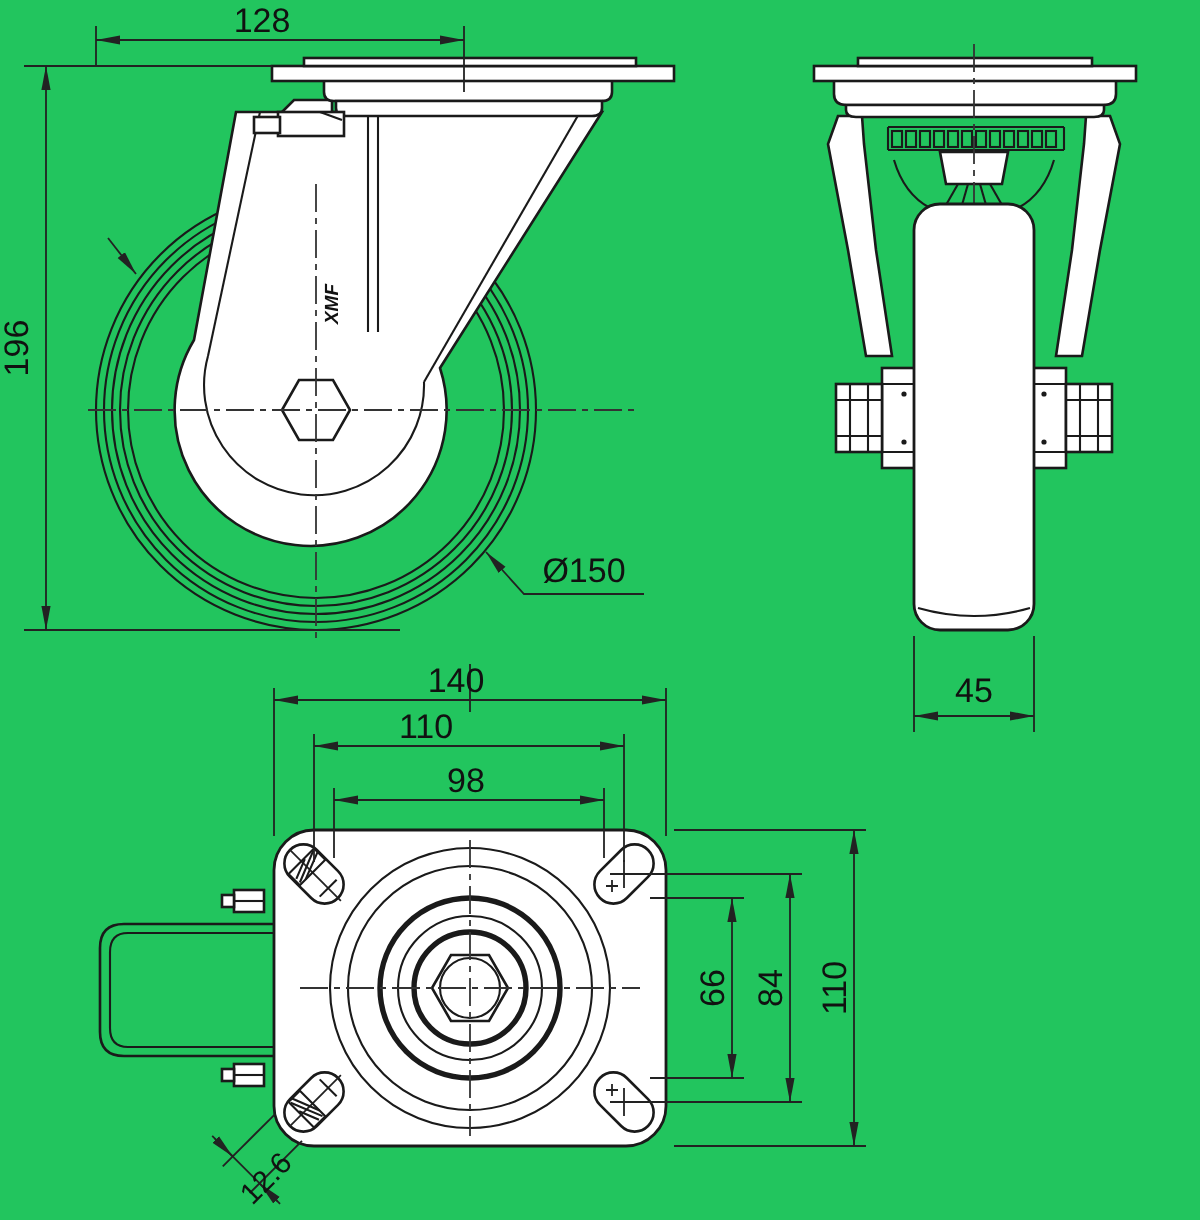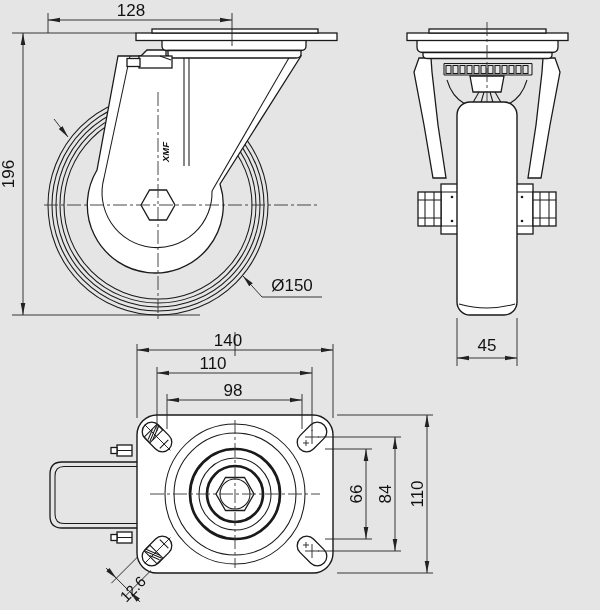--- a/index.html
+++ b/index.html
@@ -1,16 +1,16 @@
 <!DOCTYPE html>
 <html><head>
 <meta charset="utf-8">
 <style>
   html,body{margin:0;padding:0;background:#ffffff;}
-  .canvas{position:relative;width:600px;height:610px;background:#e5e5e5;overflow:hidden;
+  .canvas{position:relative;width:600px;height:610px;background:#22c55e;overflow:hidden;
           font-family:"Liberation Sans", sans-serif;}
   svg{display:block;}
   .dimtxt{font-family:"Liberation Sans", sans-serif;font-size:17px;fill:#111;}
   .dimtxt-sm{font-family:"Liberation Sans", sans-serif;font-size:15px;fill:#111;}
   .logo{font-family:"Liberation Sans", sans-serif;font-size:9.5px;font-style:italic;font-weight:bold;fill:#111;}
   .geo{stroke:#1a1a1a;stroke-width:1.3;fill:none;}
   .geothin{stroke:#1a1a1a;stroke-width:1.05;fill:none;}
   .geobold{stroke:#1a1a1a;stroke-width:2.7;fill:none;}
   .white{fill:#ffffff;stroke:#1a1a1a;stroke-width:1.3;}
   .cl{stroke:#333;stroke-width:0.9;fill:none;stroke-dasharray:14 3 3 3;}

